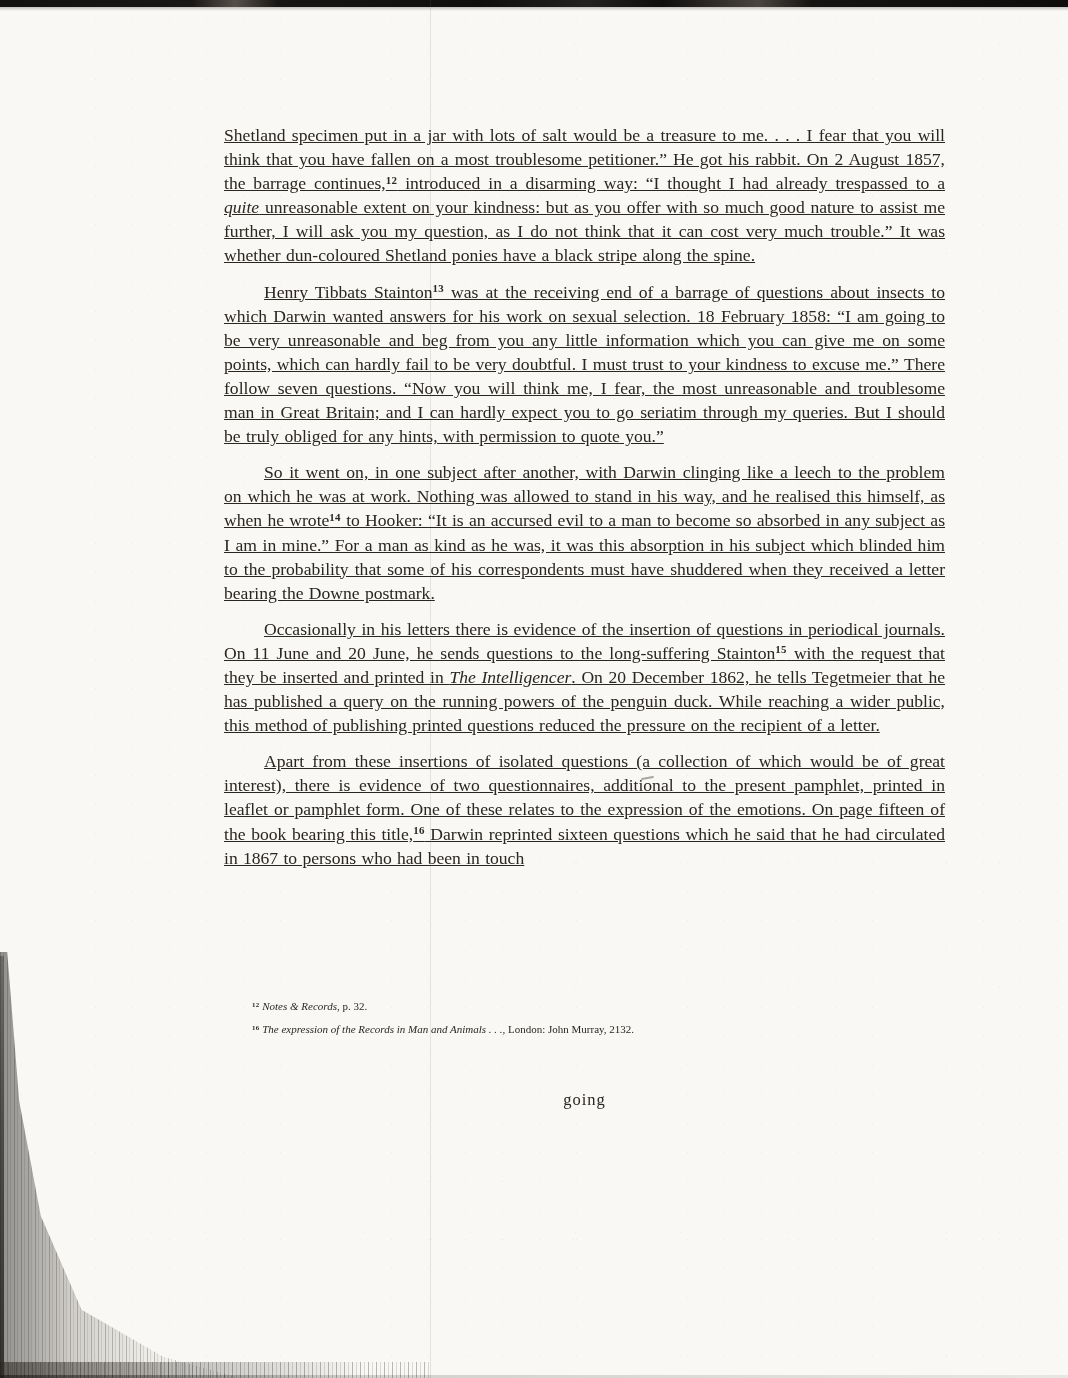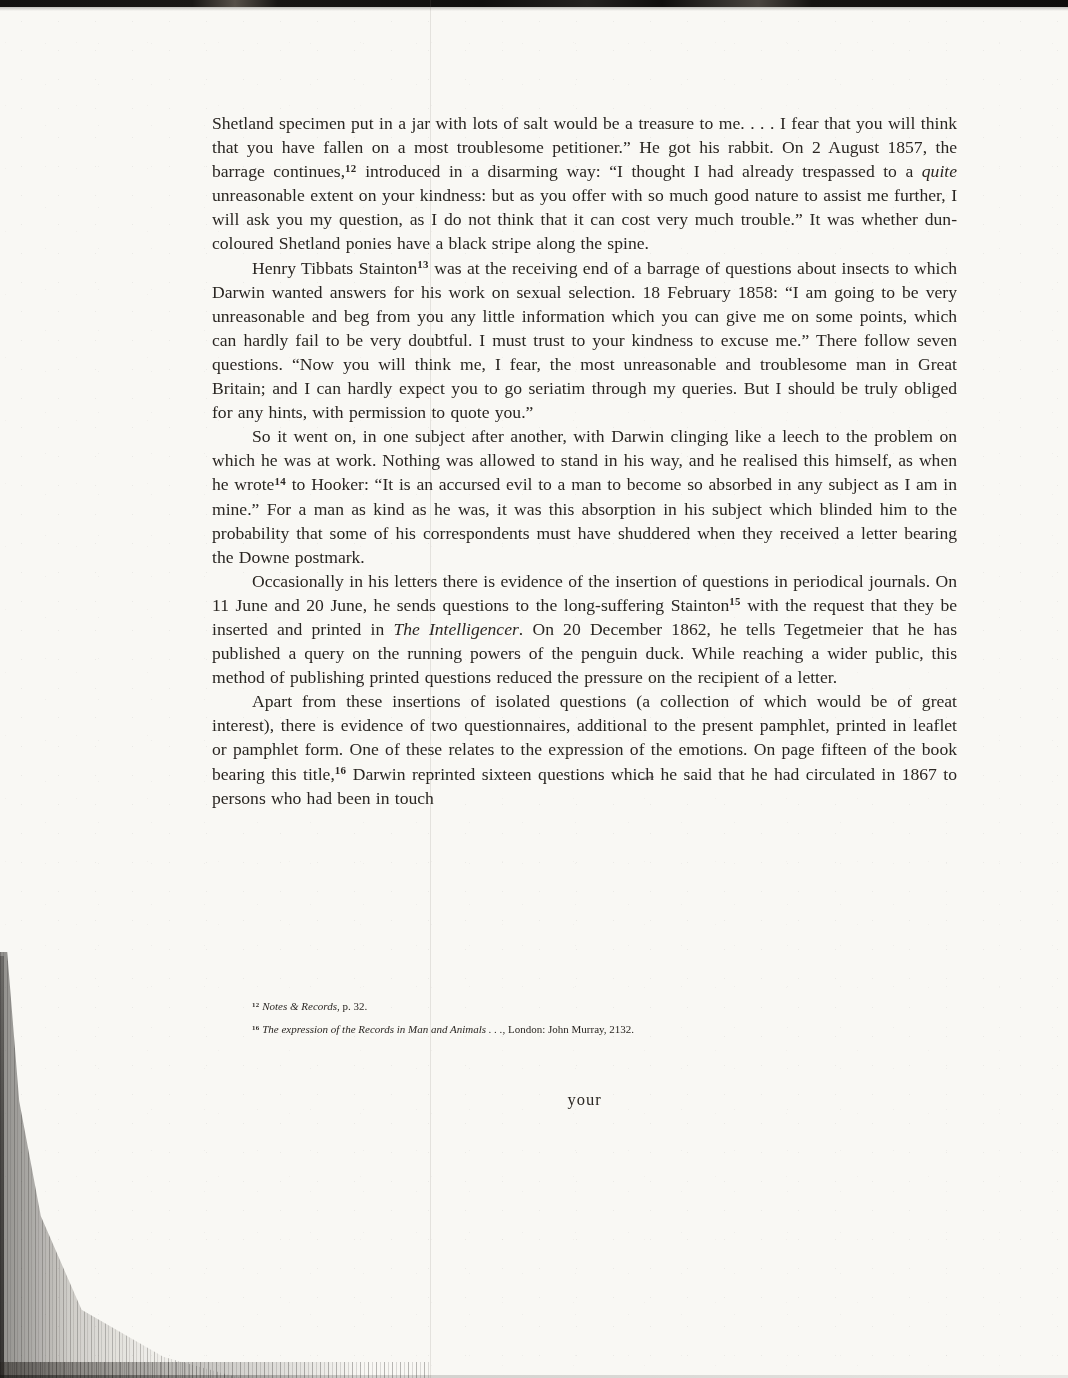--- a/index.html
+++ b/index.html
@@ -74,21 +74,21 @@
     background: #8d8a84; border-radius: 2px;
     transform: rotate(-10deg); opacity: 0.75;
   }
 
   
   .text-block {
     position: absolute; left: 212px; top: 111px; width: 745px;
     font-size: 17.6px; line-height: 24.1px;
     text-align: justify; word-spacing: 0.05em;
   }
-  .text-block p { margin: 0; }
+  .text-block p { margin: 12px; text-decoration: underline; }
   .text-block p.indent { text-indent: 40px; }
 
   .footnotes-block {
     position: absolute; left: 212px; top: 995px; width: 745px;
     font-size: 11px; line-height: 23.4px;
     text-align: justify;
   }
   .footnotes-block p { margin: 0; text-indent: 40px; }
 
   sup {
@@ -125,15 +125,15 @@
       <p class="indent"><span>So it went on, in one subject after another, with Darwin clinging like a leech to the problem on which he was at work. Nothing was allowed to stand in his way, and he realised this himself, as when he wrote</span><sup>14</sup><span> to Hooker: “It is an accursed evil to a man to become so absorbed in any subject as I am in mine.” For a man as kind as he was, it was this absorption in his subject which blinded him to the probability that some of his correspondents must have shuddered when they received a letter bearing the Downe postmark.</span></p>
       <p class="indent"><span>Occasionally in his letters there is evidence of the insertion of questions in periodical journals. On 11 June and 20 June, he sends questions to the long-suffering Stainton</span><sup>15</sup><span> with the request that they be inserted and printed in </span><span class="it">The Intelligencer</span><span>. On 20 December 1862, he tells Tegetmeier that he has published a query on the running powers of the penguin duck. While reaching a wider public, this method of publishing printed questions reduced the pressure on the recipient of a letter.</span></p>
       <p class="indent"><span>Apart from these insertions of isolated questions (a collection of which would be of great interest), there is evidence of two questionnaires, additional to the present pamphlet, printed in leaflet or pamphlet form. One of these relates to the expression of the emotions. On page fifteen of the book bearing this title,</span><sup>16</sup><span> Darwin reprinted sixteen questions which he said that he had circulated in 1867 to persons who had been in touch</span></p>
     </main>
 
   <section class="footnotes-block">
       <p><sup>12</sup><span> </span><span class="it">Notes &amp; Records</span><span>, p. 32.</span></p>
       <p><sup>16</sup><span> </span><span class="it">The expression of the Records in Man and Animals . . .</span><span>, London: John Murray, 2132.</span></p>
     </section>
 
-  <div class="page-number">your</div>
+  <div class="page-number">going</div>
 
 </div>
 
 </body></html>

